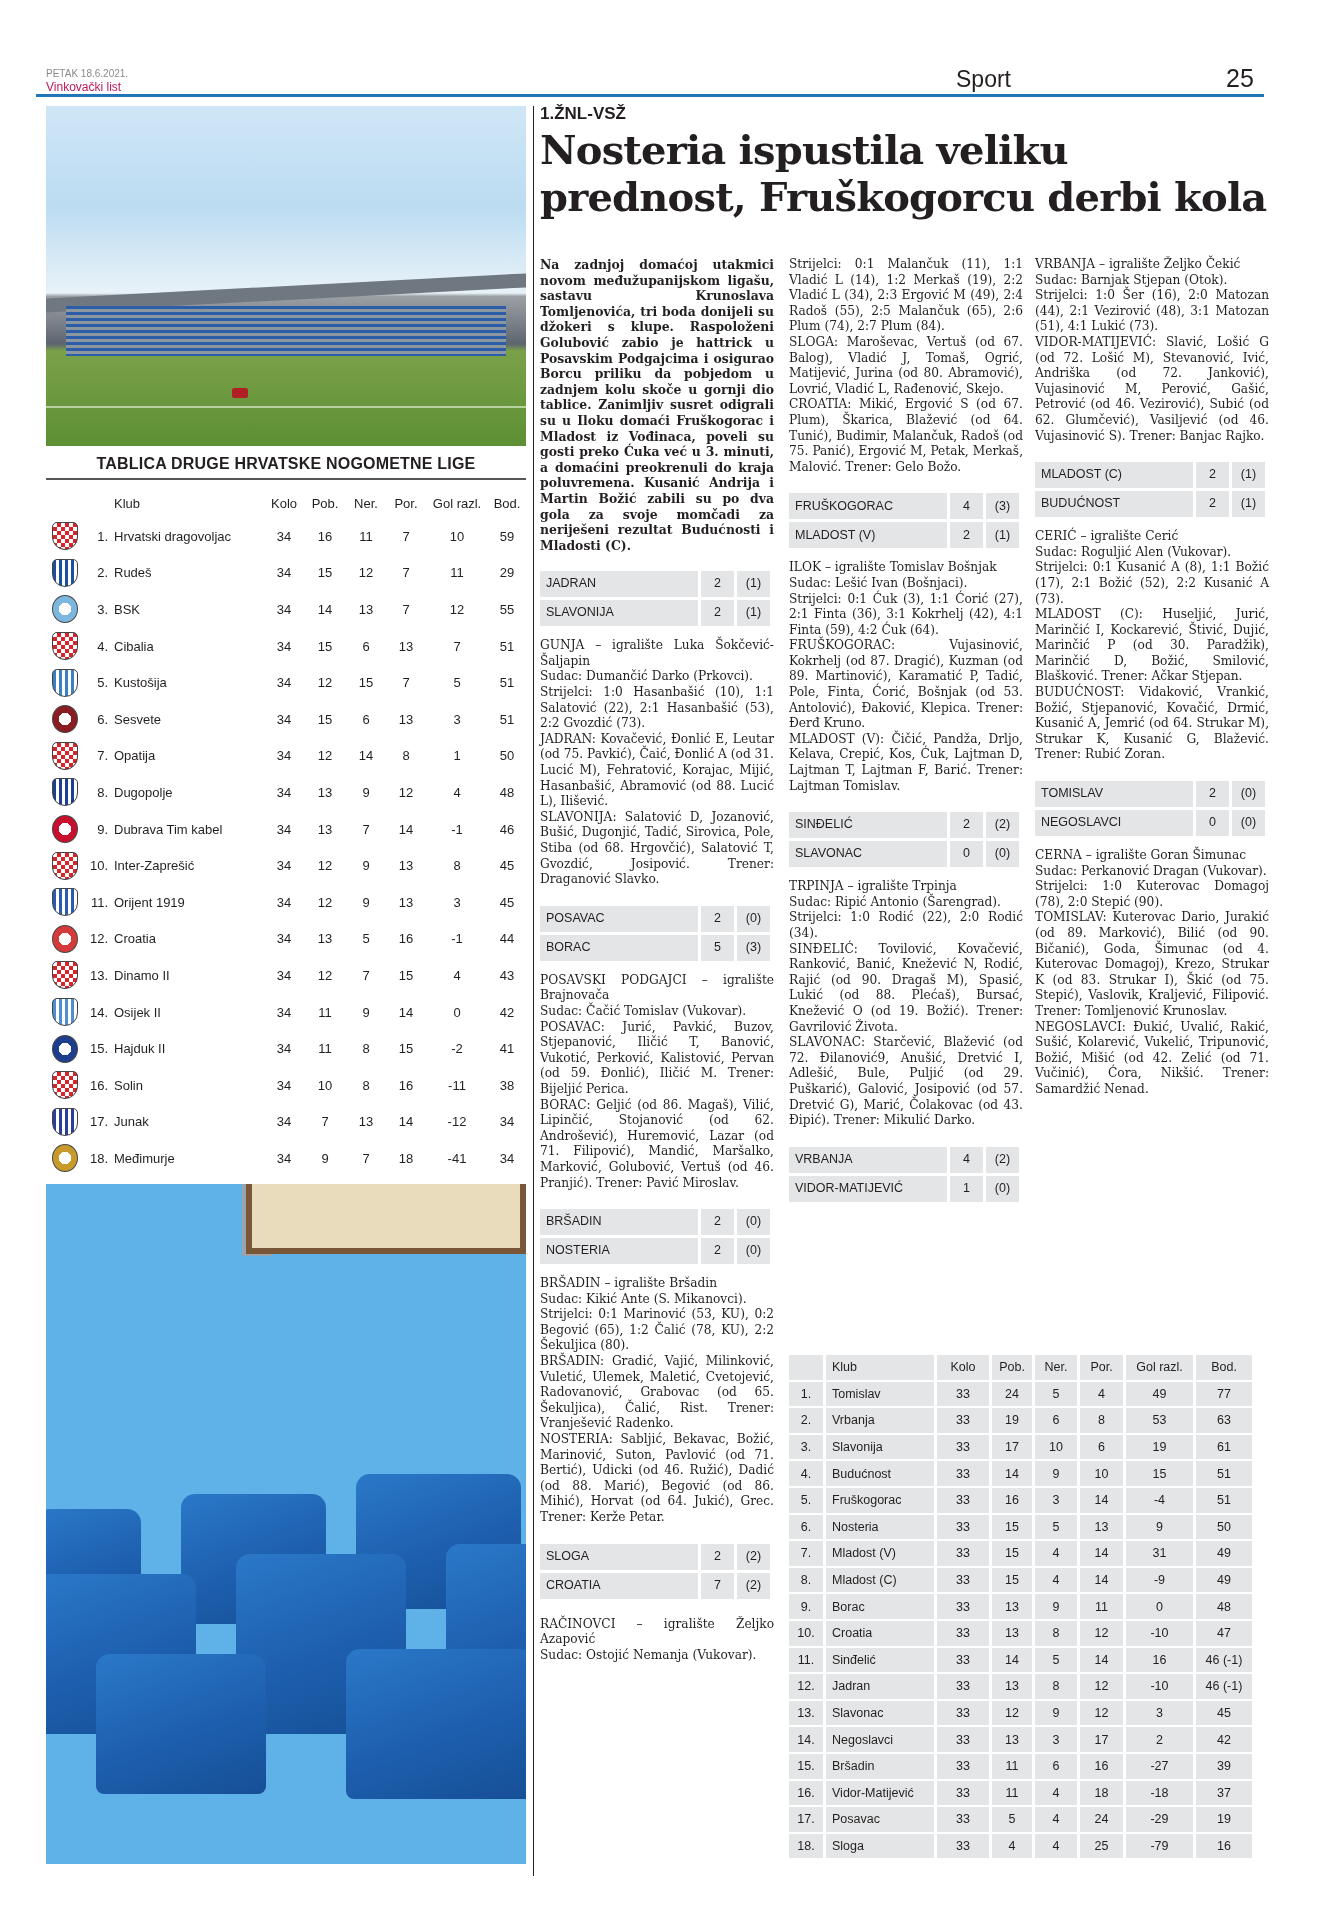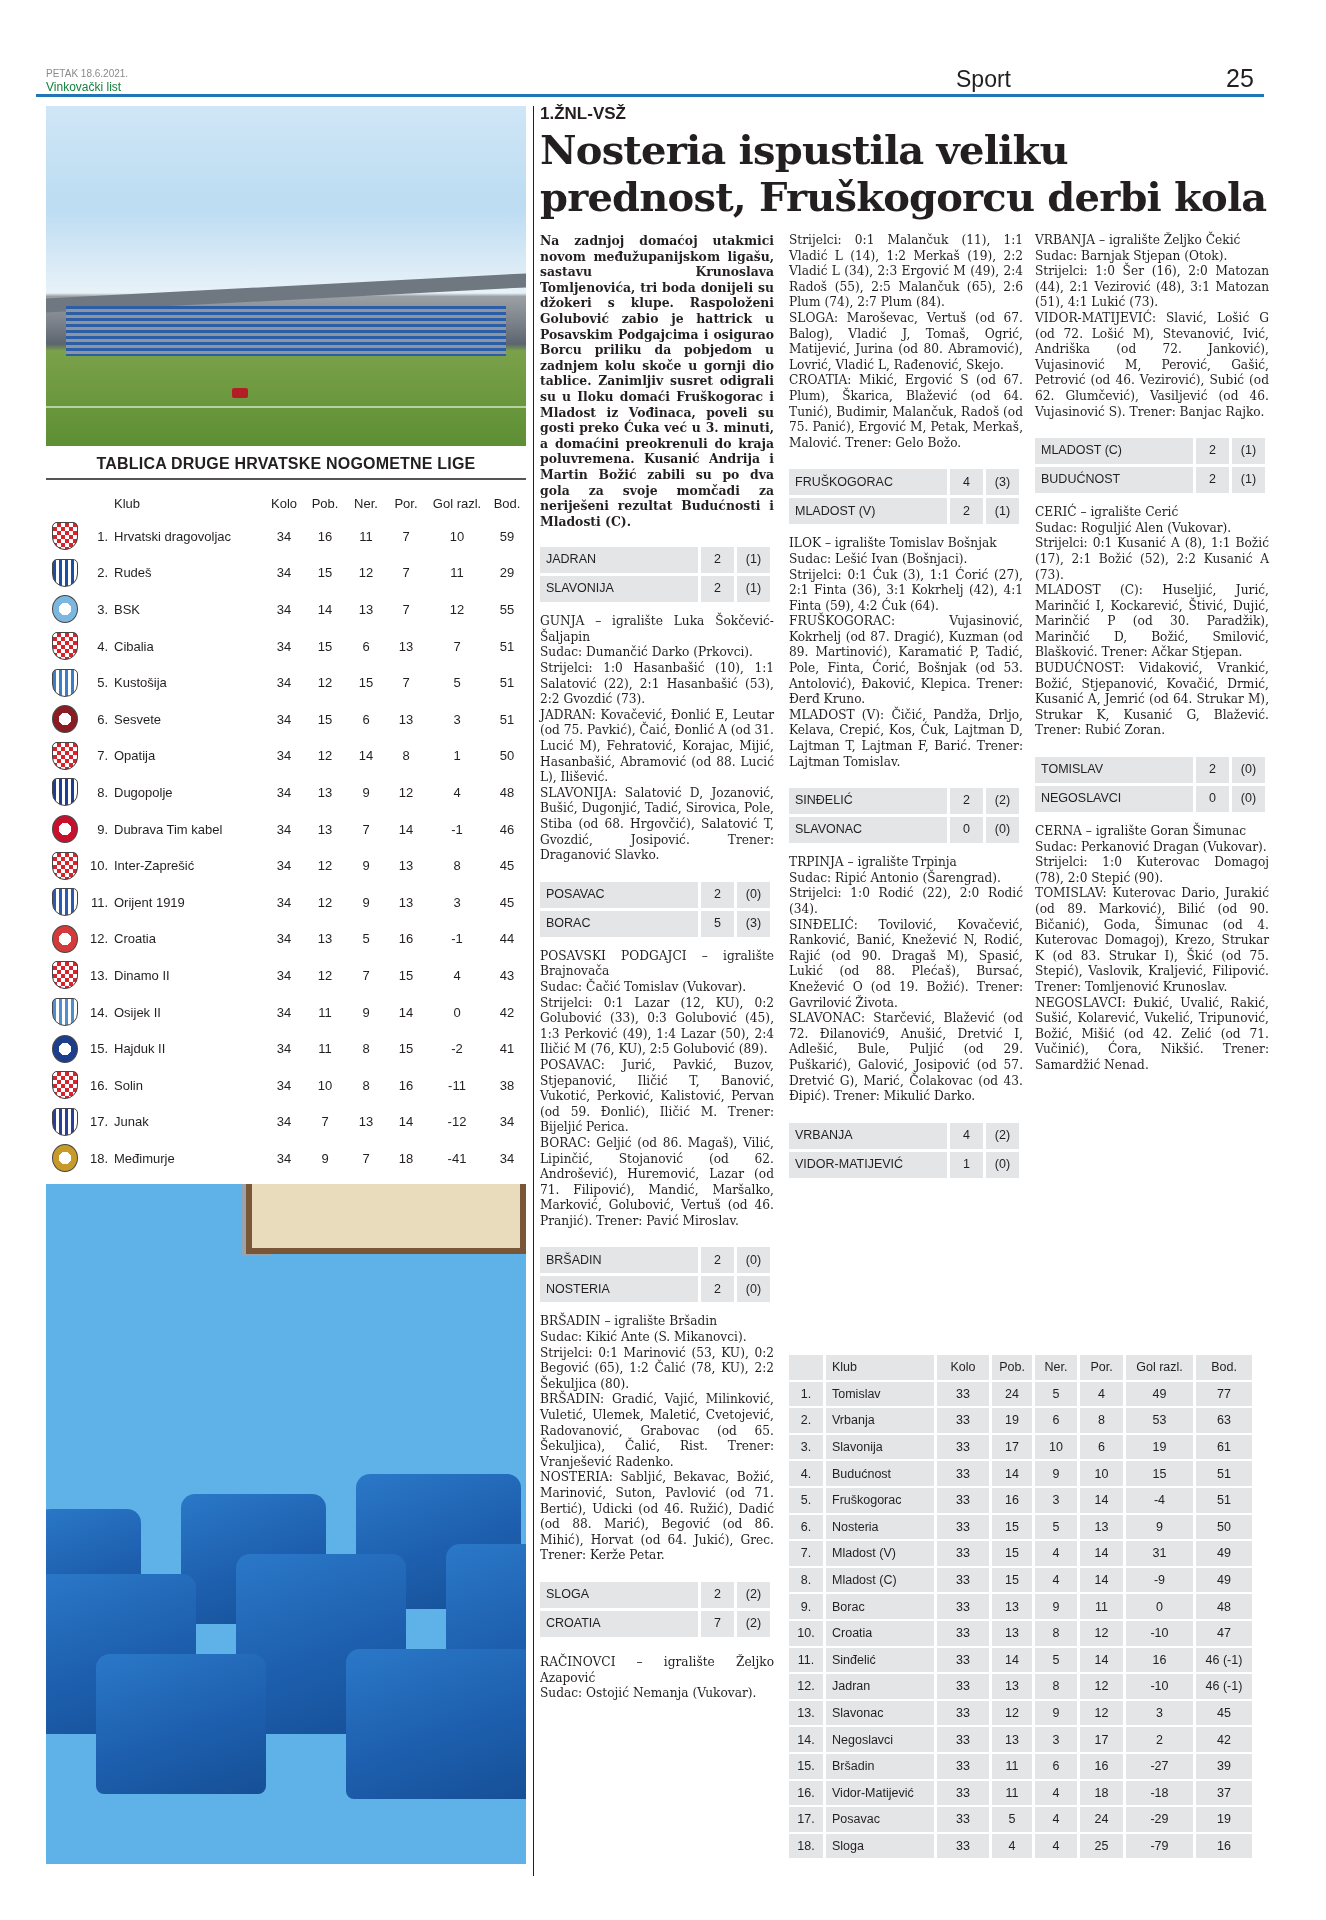--- a/index.html
+++ b/index.html
@@ -1,21 +1,21 @@
 <!DOCTYPE html>
 <html><head>
 <meta charset="utf-8">
 <style>
   * { box-sizing: border-box; margin: 0; padding: 0; }
   html, body { width: 1326px; height: 1920px; background: #ffffff; overflow: hidden; }
   body { position: relative; font-family: "DejaVu Serif", serif; color: #231f20; }
 
   
   .hdr-date { position: absolute; left: 46px; top: 68px; font-family: "Liberation Sans", sans-serif; font-size: 10px; color: #8a8a8a; }
-  .hdr-paper { position: absolute; left: 46px; top: 80px; font-family: "Liberation Sans", sans-serif; font-size: 12px; color: #15803d; }
+  .hdr-paper { position: absolute; left: 46px; top: 80px; font-family: "Liberation Sans", sans-serif; font-size: 12px; color: #be185d; }
   .hdr-section { position: absolute; left: 956px; top: 66px; font-family: "Liberation Sans", sans-serif; font-size: 23px; color: #231f20; }
   .hdr-page { position: absolute; left: 1226px; top: 64px; font-family: "Liberation Sans", sans-serif; font-size: 25px; font-weight: 300; color: #231f20; }
   .hdr-rule { position: absolute; left: 36px; top: 94px; width: 1228px; height: 3px; background: #1f75b5; }
 
   
   .photo-top { position: absolute; left: 46px; top: 106px; width: 480px; height: 340px; overflow: hidden;
     background: linear-gradient(180deg,#cfe6f6 0%,#bcdcf2 30%,#e8f2f8 55%,#9aa0a4 56%,#7a8088 64%,#5b6470 70%,#7aa14a 72%,#5d8f34 100%); }
   .stand-roof { position:absolute; left:0; top:180px; width:480px; height:14px; background:#6f7780; transform: skewY(-3deg); }
   .stand-rows { position:absolute; left:20px; top:200px; width:440px; height:50px;
     background: repeating-linear-gradient(180deg,#2c5ea8 0px,#2c5ea8 3px,#8b96a0 3px,#8b96a0 6px); }
@@ -44,21 +44,21 @@
   .c-gol { width:62px; text-align:center; }
   .c-bod { width:38px; text-align:center; }
   .logo { width:26px; height:28px; border-radius:5px 5px 13px 13px; border:1px solid #444; }
 
   .v-divider { position:absolute; left:533px; top:106px; width:1px; height:1770px; background:#231f20; }
 
   
   .kicker { position:absolute; left:540px; top:104px; font-family:"Liberation Sans",sans-serif; font-weight:bold; font-size:17px; color:#231f20; }
   .headline { position:absolute; left:540px; top:126px; width:740px; font-family:"DejaVu Serif",serif; font-weight:bold; font-size:40px; line-height:47px; color:#231f20; letter-spacing:-0.8px; }
 
-  .col { position:absolute; width:234px; font-family:"DejaVu Serif",serif; font-size:12.2px; line-height:15.6px; color:#231f20; text-align:justify; }
+  .col { position:absolute; width:234px; font-family:"DejaVu Serif",serif; font-size:12.2px; line-height:15.6px; color:#231f20; text-align:justify;margin-top:24px; }
   .col1 { left:540px; }
   .col2 { left:789px; }
   .col3 { left:1035px; }
   .lead { font-weight:bold; font-size:12.4px; }
   .par { margin:0; }
   .gap { height:14px; }
 
   .score { width:230px; font-family:"Liberation Sans",sans-serif; font-size:12.5px; color:#231f20; margin:4px 0; }
   .score-row { display:flex; height:26px; margin-bottom:3px; }
   .score-team { flex:1; background:#e4e5e6; padding-left:6px; display:flex; align-items:center; margin-right:3px; }
@@ -397,21 +397,20 @@
         </div>
         <div class="score-row">
           <span class="score-team">BORAC</span>
           <span class="score-goals">5</span>
           <span class="score-half">(3)</span>
         </div>
       </div>
       <div class="gap" style="height: 8px;"></div>
       <p class="par">POSAVSKI PODGAJCI – igralište Brajnovača</p>
       <p class="par">Sudac: Čačić Tomislav (Vukovar).</p>
-      <p class="par">Strijelci: 0:1 Lazar (12, KU), 0:2 Golubović (33), 0:3 Golubović (45), 1:3 Perković (49), 1:4 Lazar (50), 2:4 Iličić M (76, KU), 2:5 Golubović (89).</p>
       <p class="par">POSAVAC: Jurić, Pavkić, Buzov, Stjepanović, Iličić T, Banović, Vukotić, Perković, Kalistović, Pervan (od 59. Đonlić), Iličić M. Trener: Bijeljić Perica.</p>
       <p class="par">BORAC: Geljić (od 86. Magaš), Vilić, Lipinčić, Stojanović (od 62. Androšević), Huremović, Lazar (od 71. Filipović), Mandić, Maršalko, Marković, Golubović, Vertuš (od 46. Pranjić). Trener: Pavić Miroslav.</p>
     </div>
   <div class="gap"></div>
   <div>
       <div class="score">
         <div class="score-row">
           <span class="score-team">BRŠADIN</span>
           <span class="score-goals">2</span>
           <span class="score-half">(0)</span>

